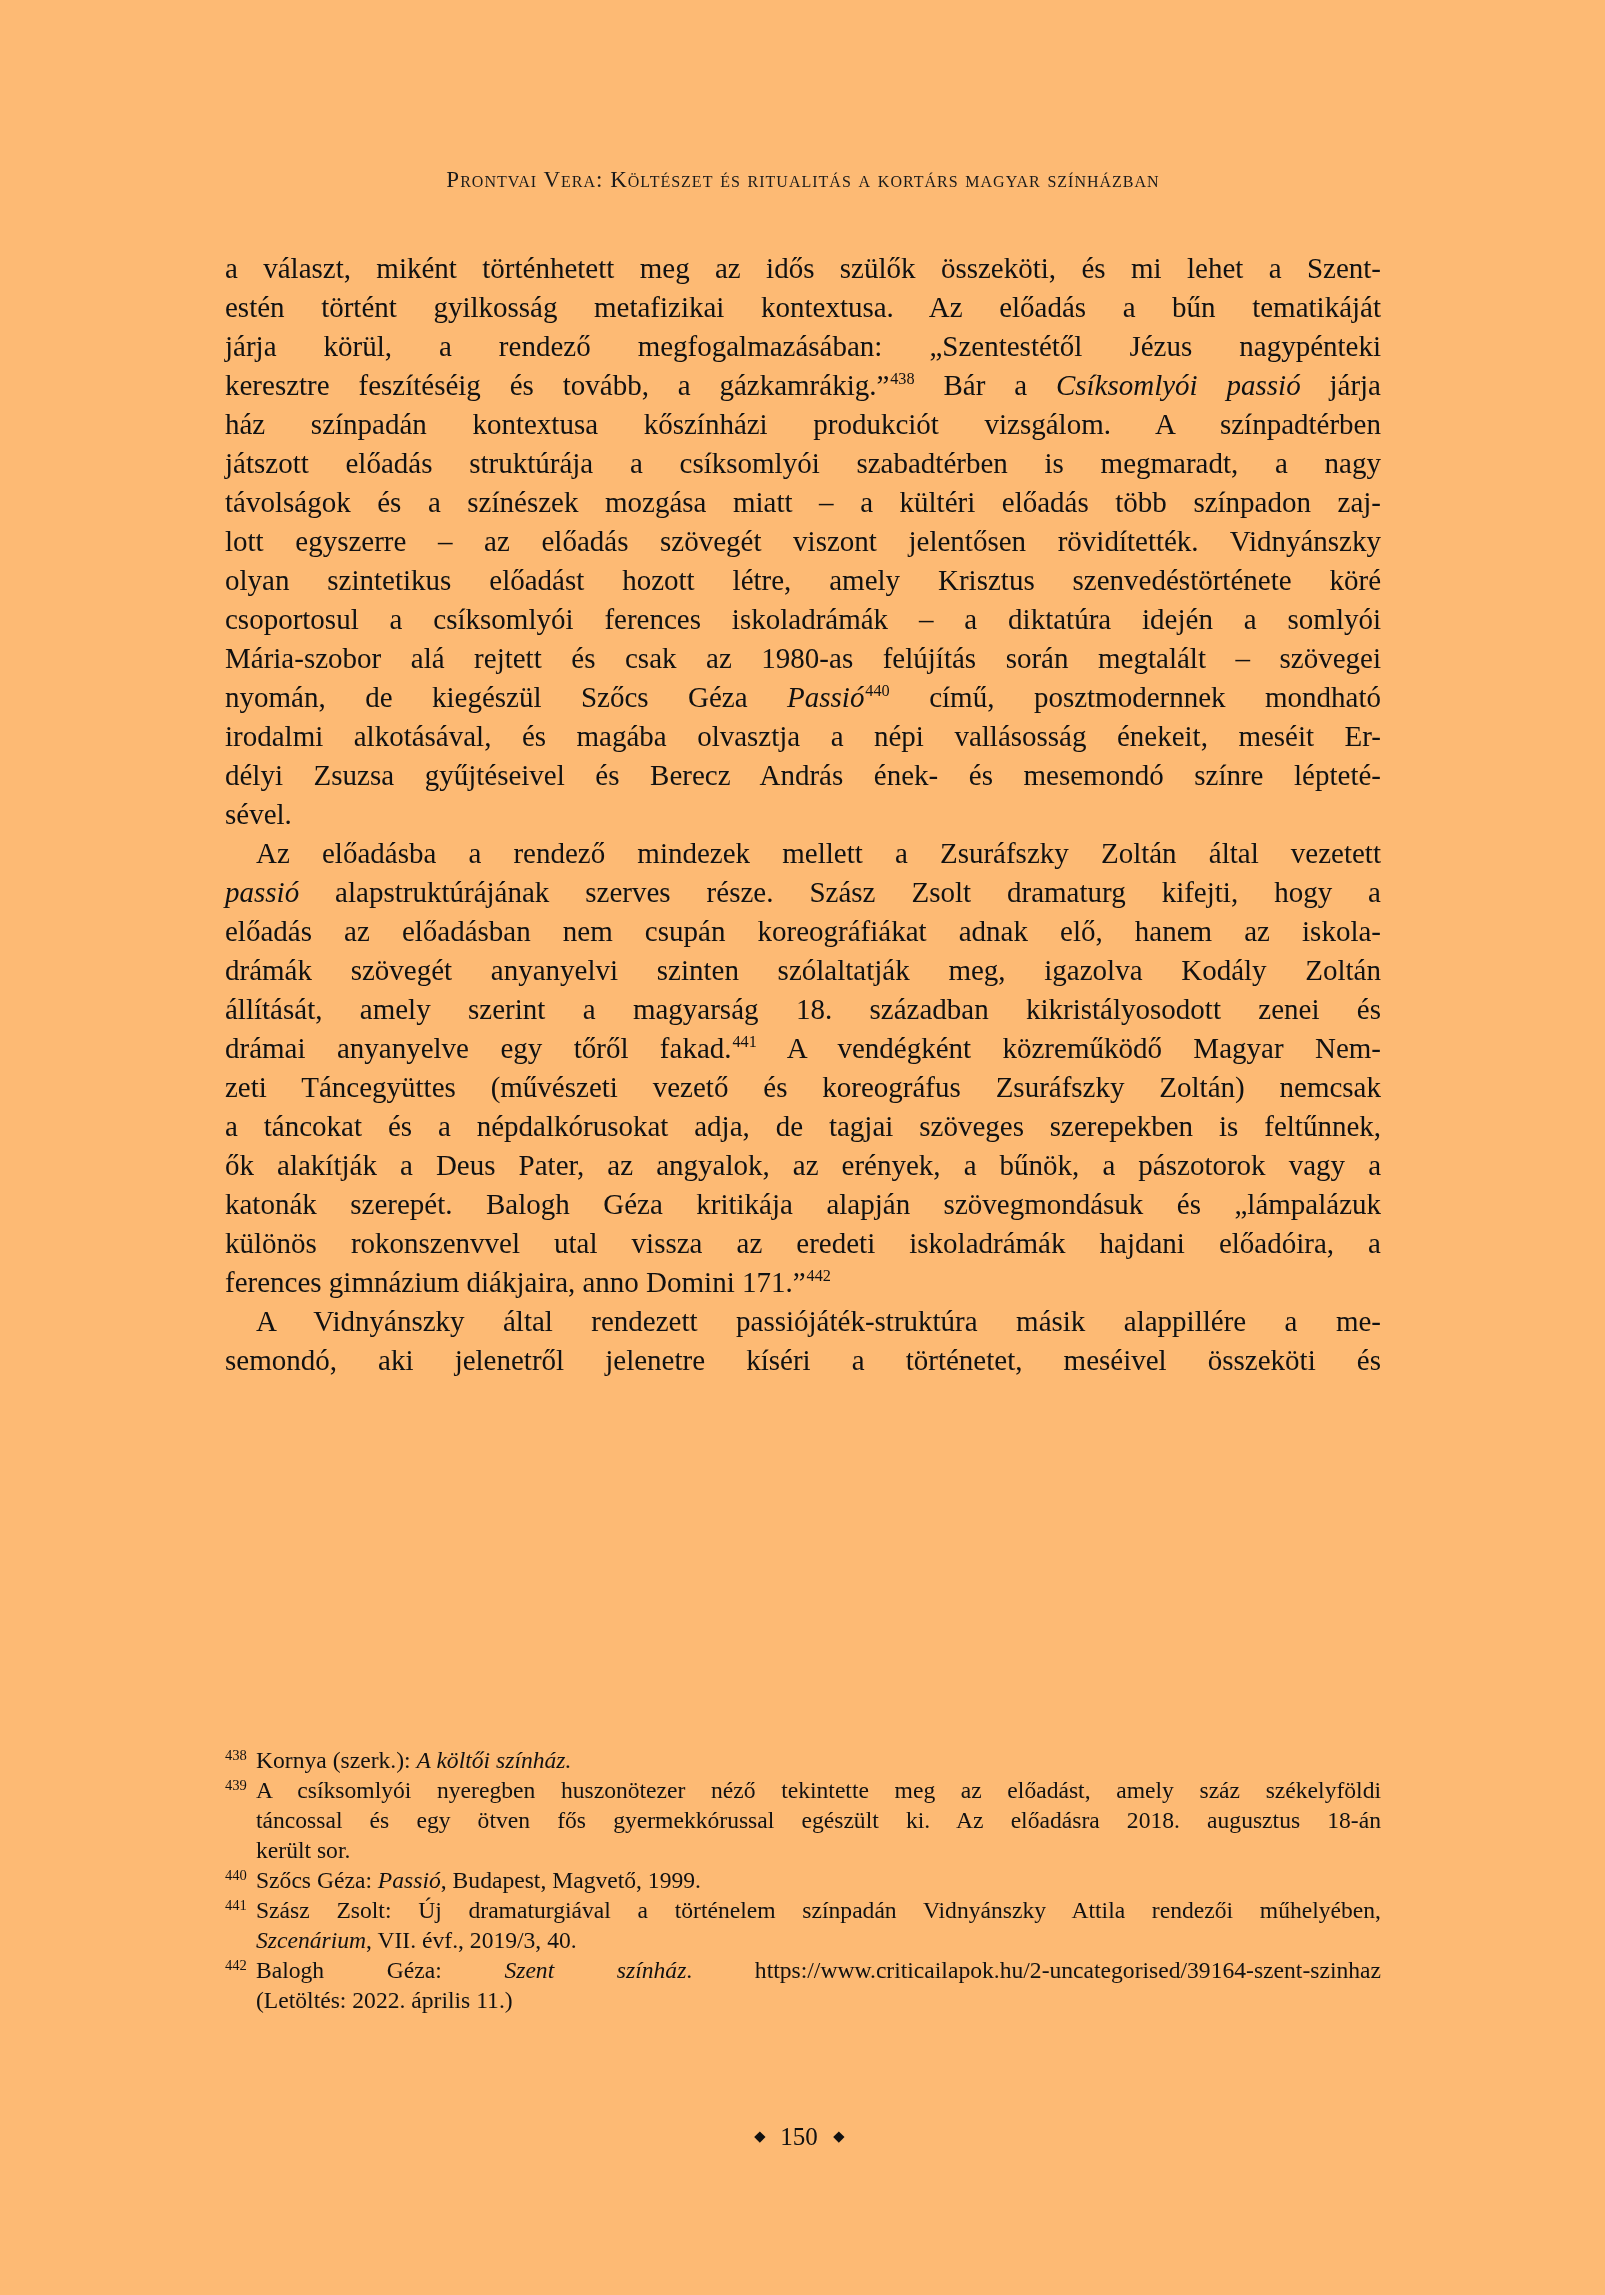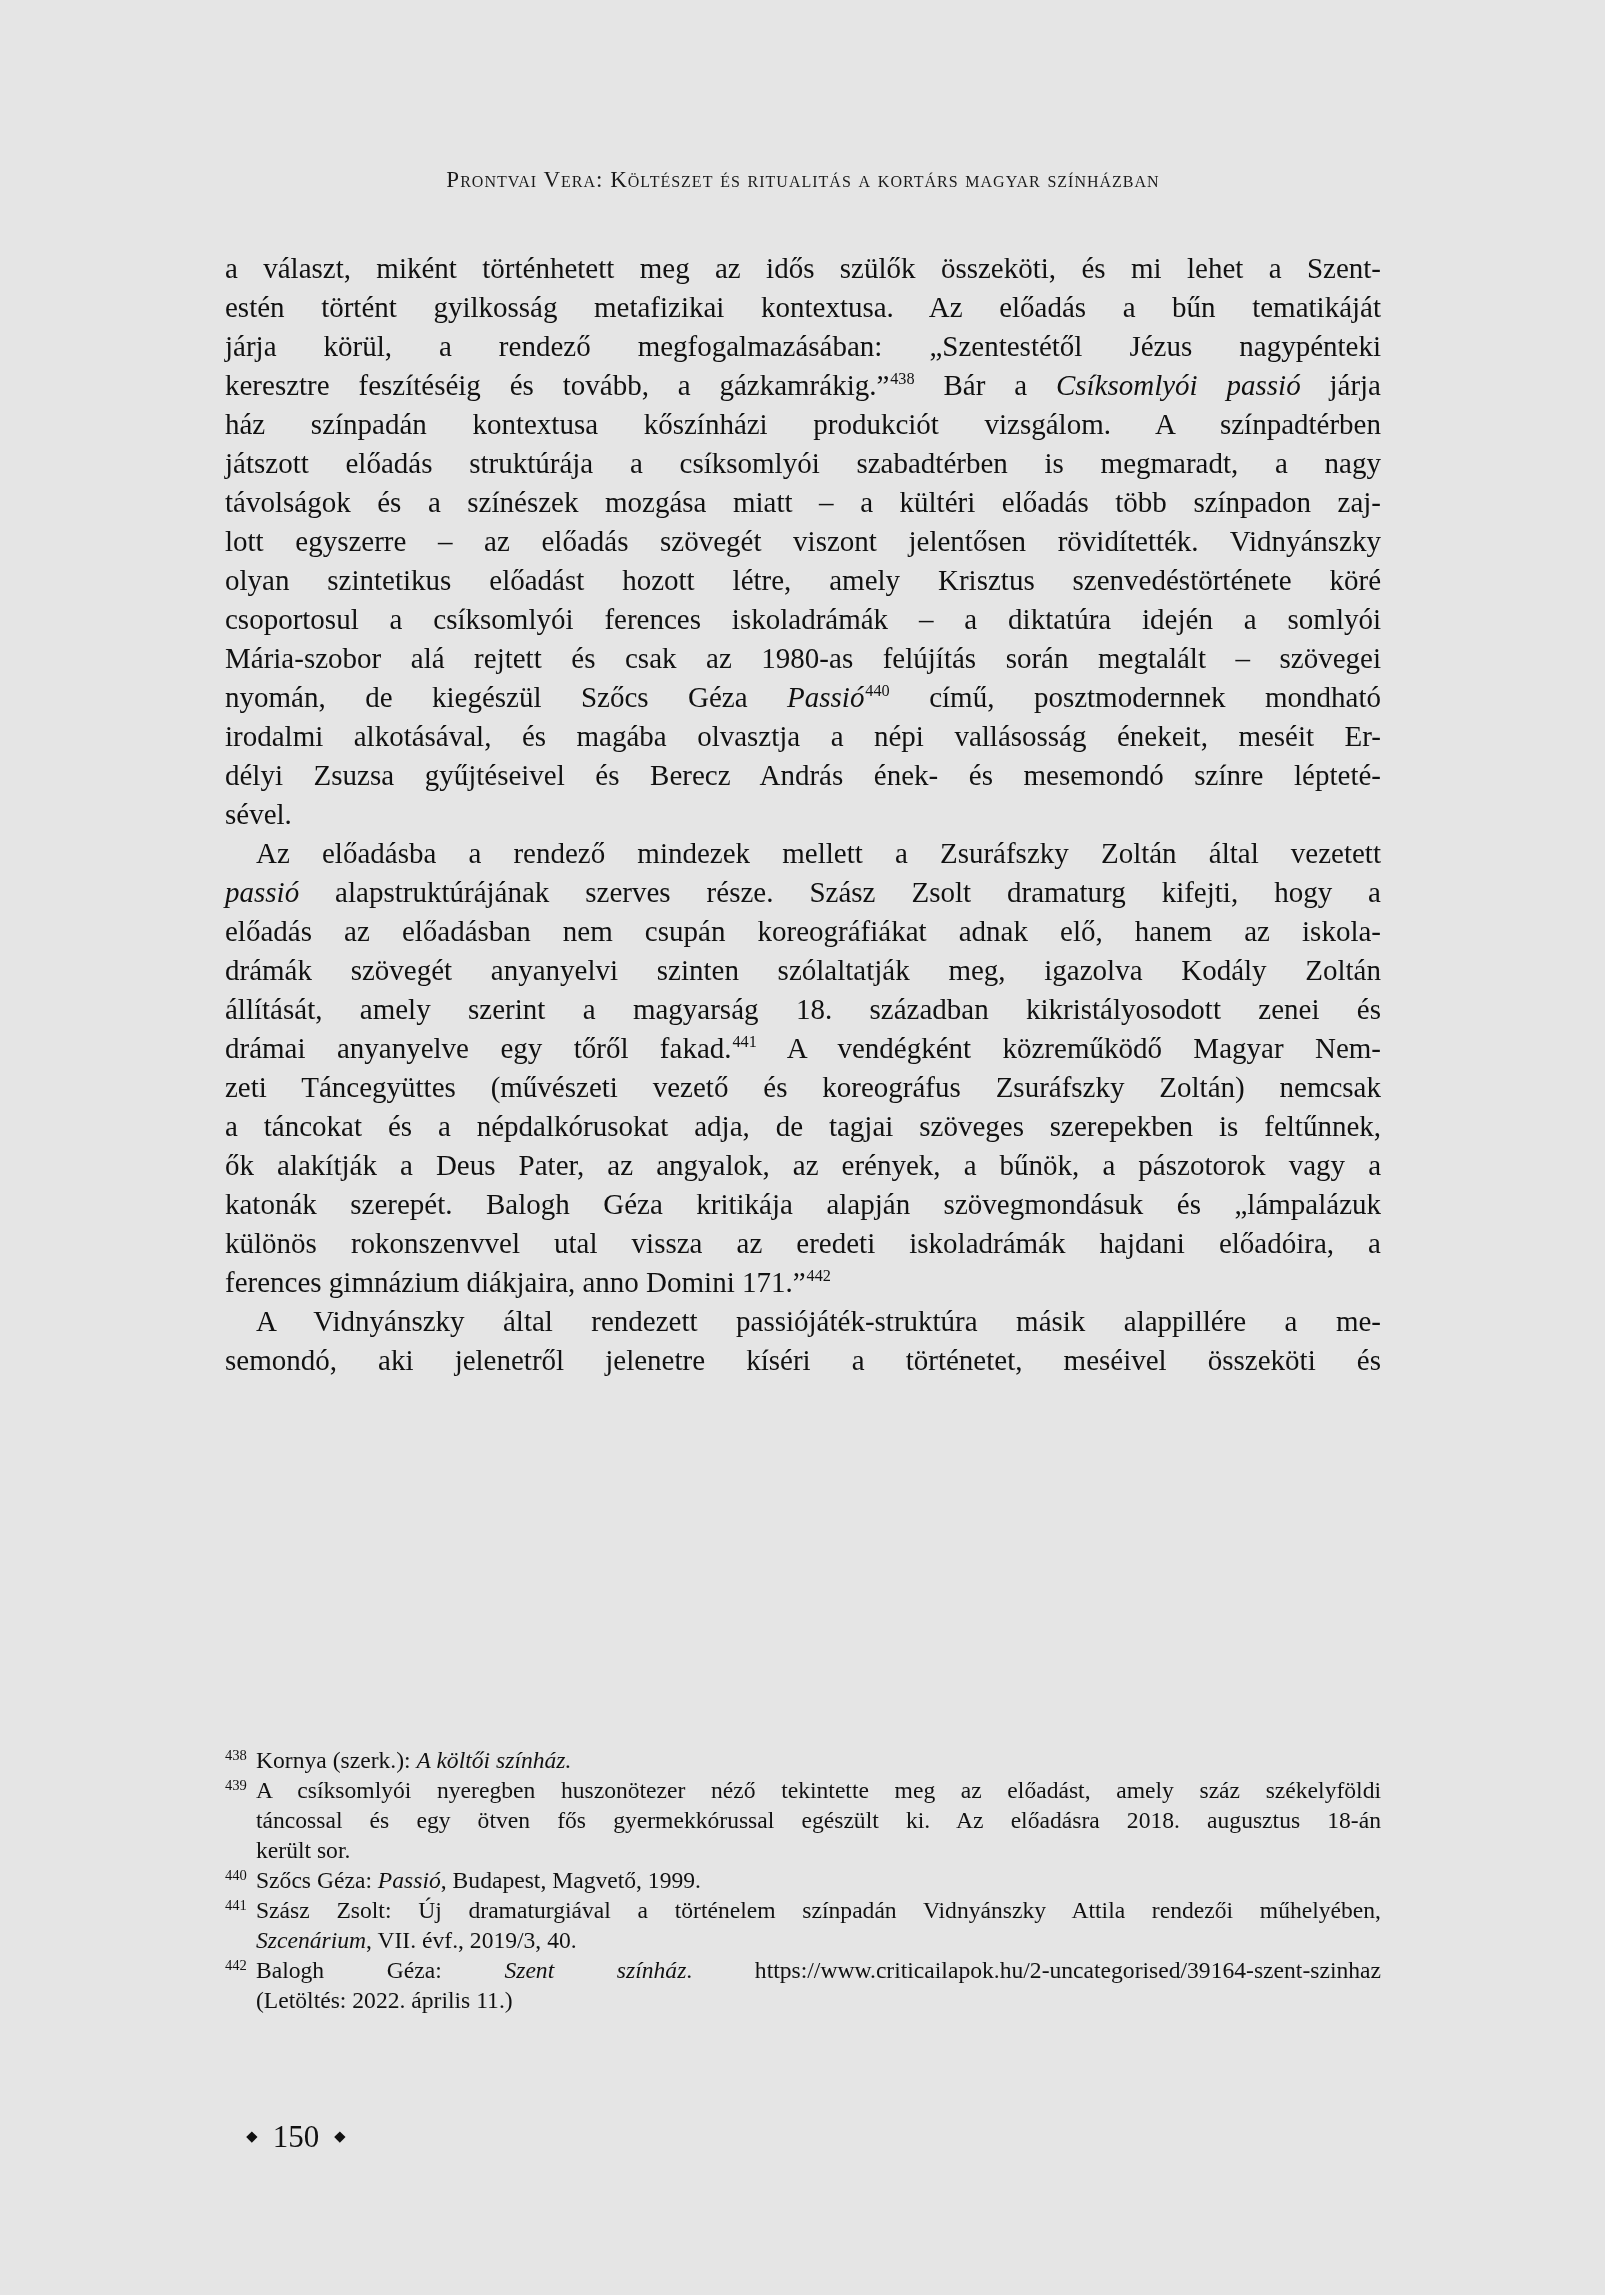--- a/index.html
+++ b/index.html
@@ -12,21 +12,21 @@
       height: 2295px;
       position: relative;
       overflow: hidden;
       color: #111111;
       font-family: "Liberation Serif", "DejaVu Serif", serif;
     }
     .page {
       position: absolute;
       left: 0; top: 0;
       width: 1605px; height: 2295px;
-      background: #e5e5e5;
+      background: #fdba74;
     }
     .running-head {
       position: absolute;
       top: 163px;
       left: 225px;
       width: 1156px;
       text-align: center;
       font-size: 23px;
       font-variant: small-caps;
       letter-spacing: 1px;
@@ -92,23 +92,24 @@
       white-space: nowrap;
       text-align: justify;
       text-align-last: justify;
     }
     .fn-line.last {
       text-align-last: left;
     }
     .page-number {
       position: absolute;
       top: 2115px;
-      left: 231px;
+      left: 221px;
       width: 1156px;
-      font-size: 31px;
+      text-align: center;
+      font-size: 25px;
       line-height: 43px;
     }
     .page-number .diamond {
       display: inline-block;
       width: 7.7px;
       height: 7.7px;
       background: #111;
       transform: rotate(45deg);
       vertical-align: middle;
       margin: 0 17px;

